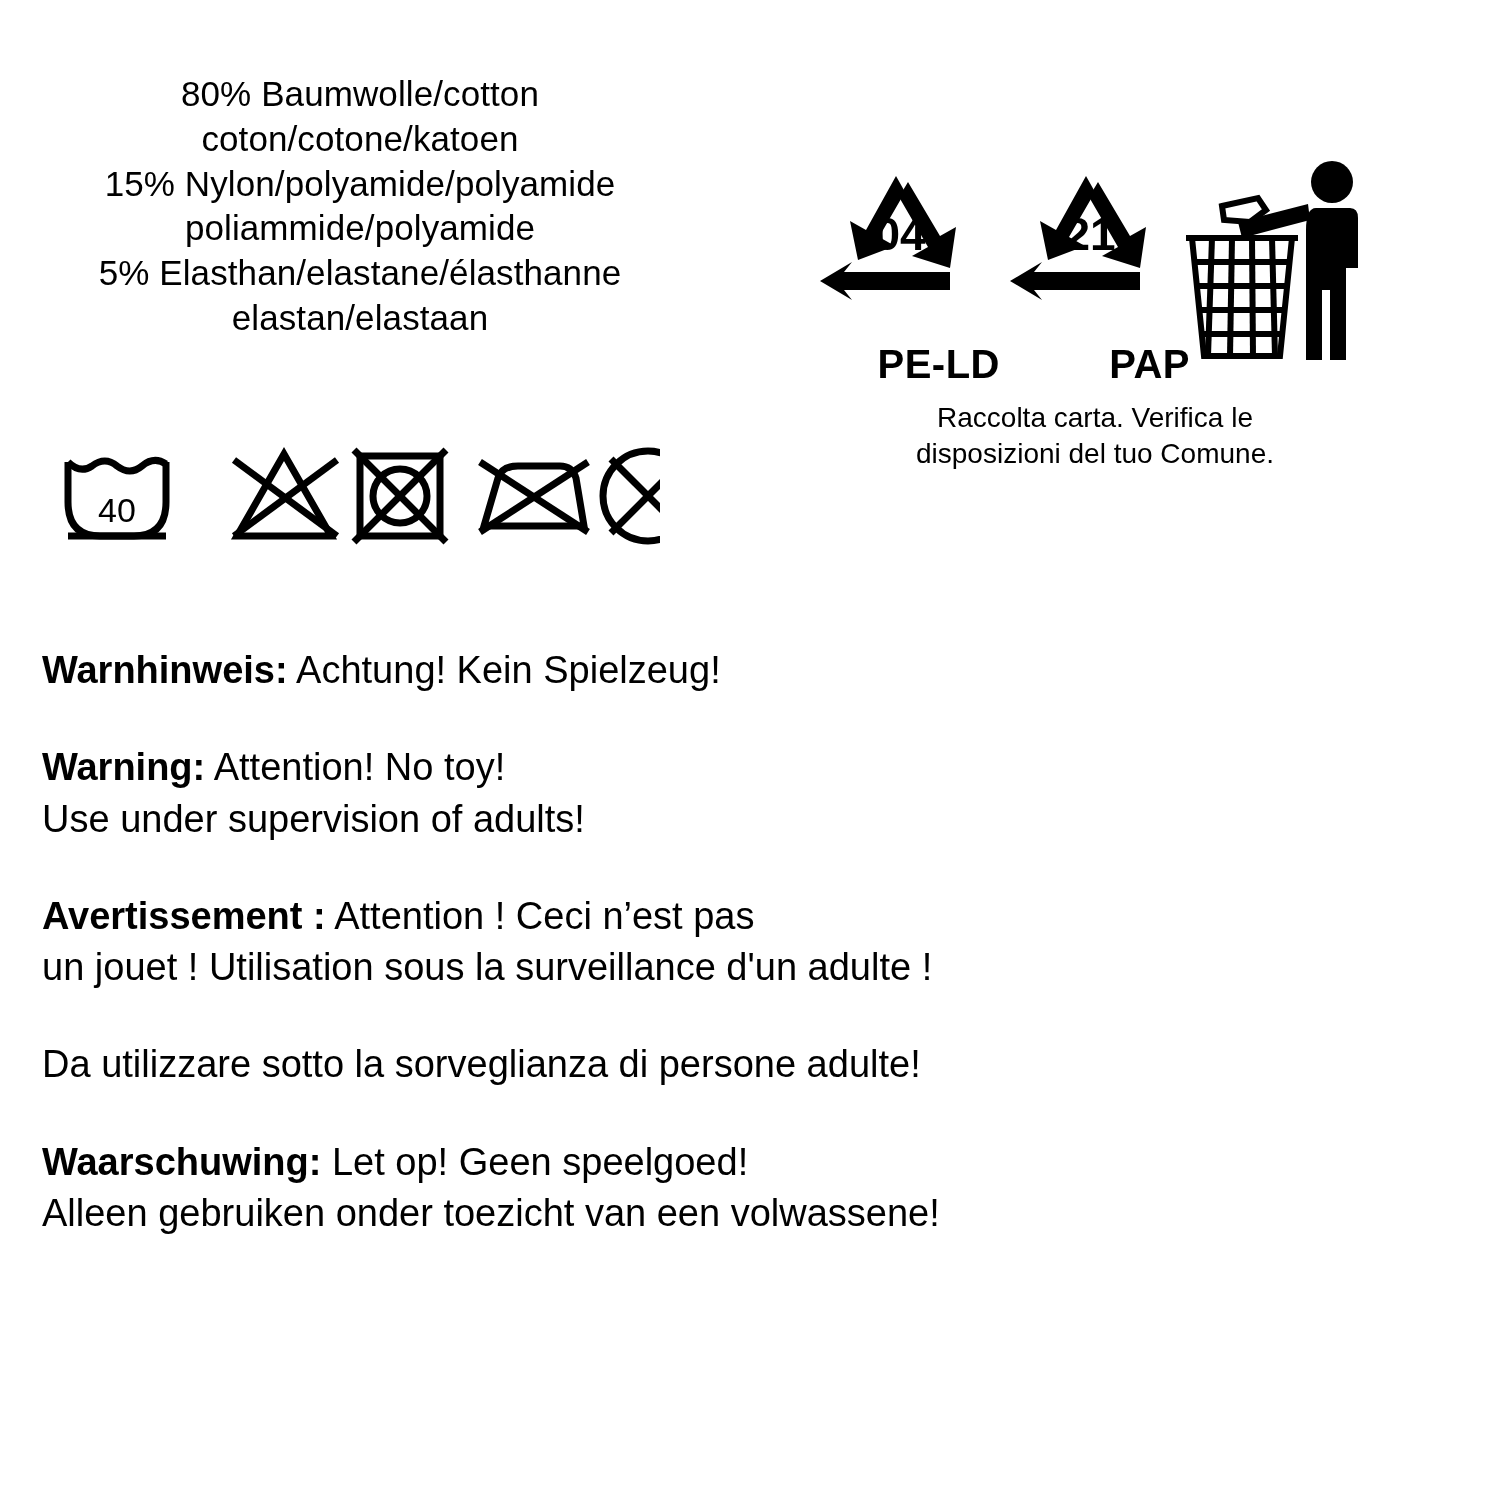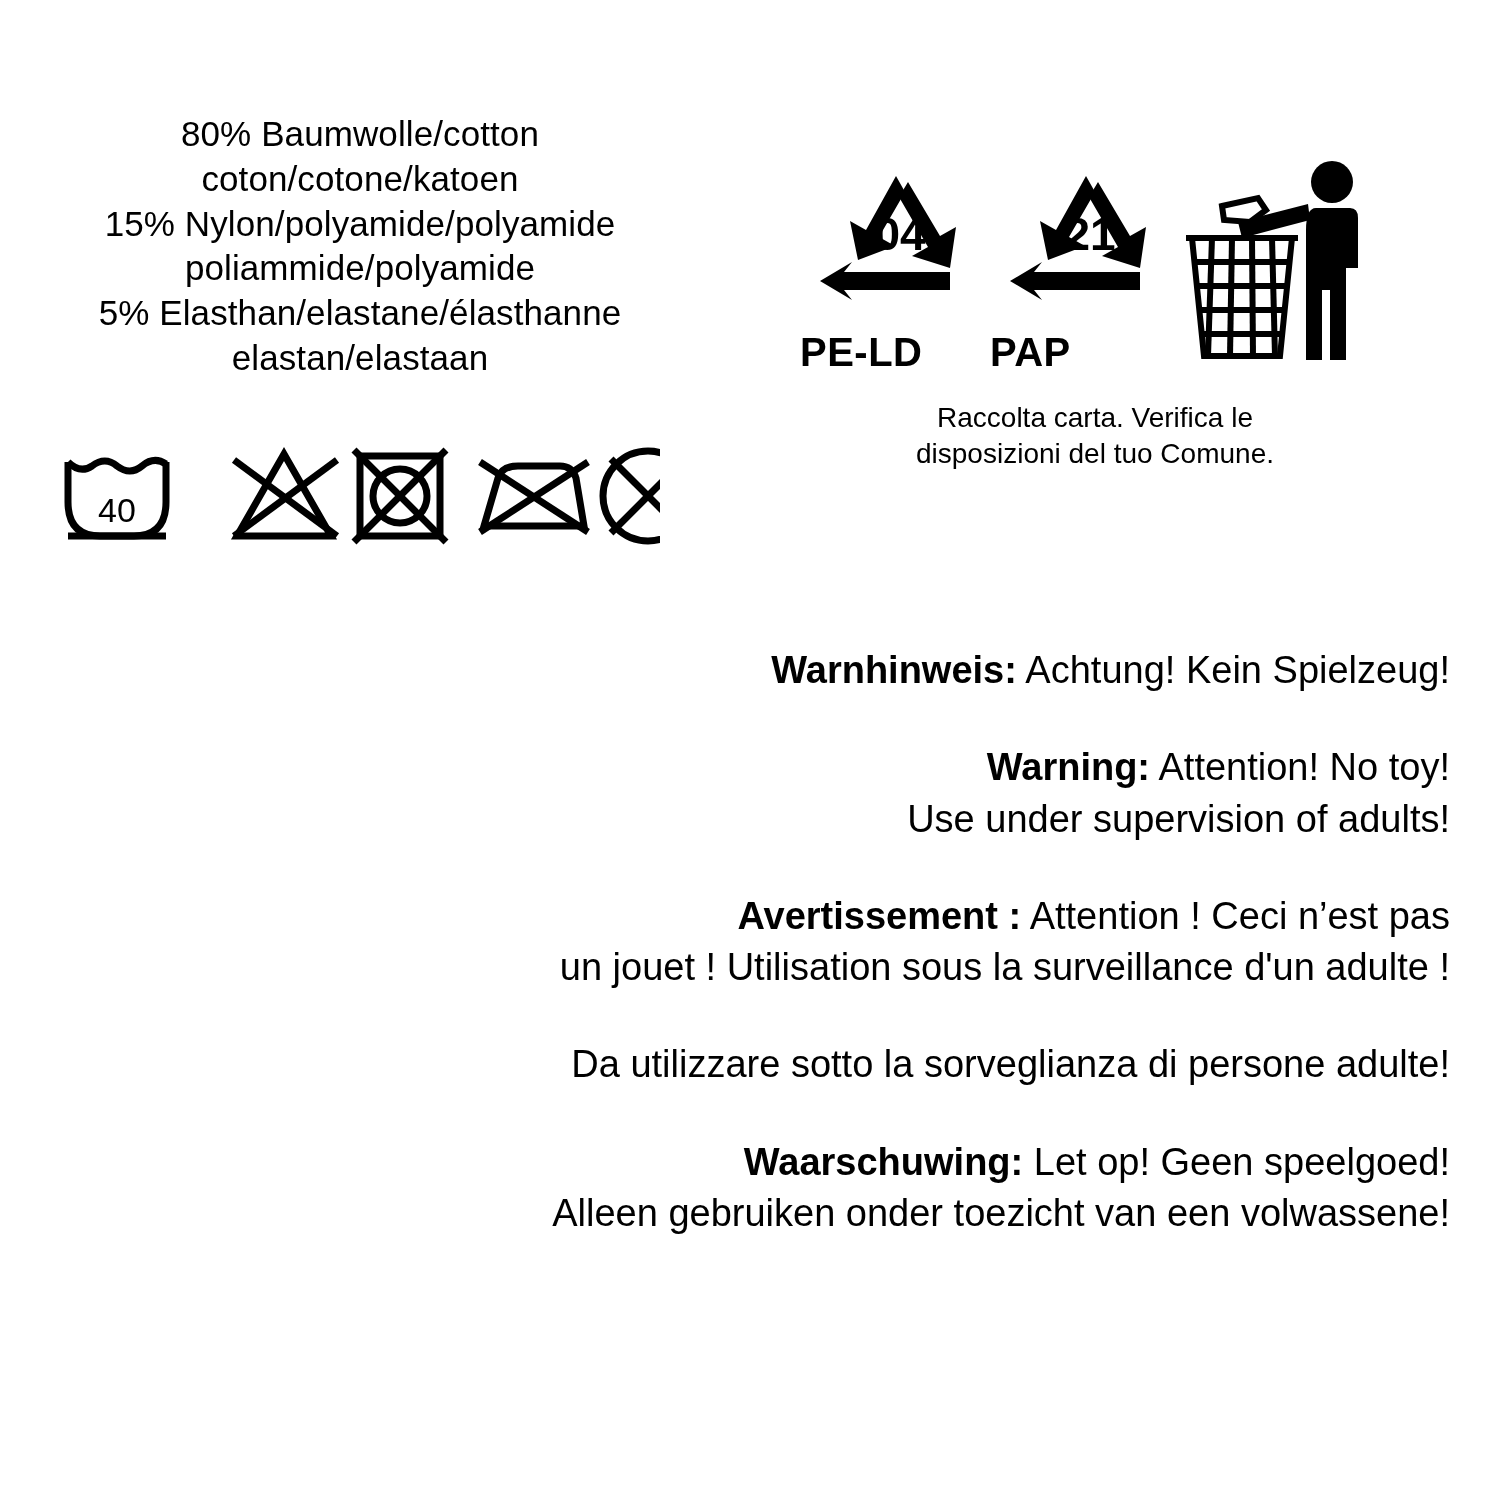--- a/index.html
+++ b/index.html
@@ -25,21 +25,20 @@
   
   .composition {
     position: absolute;
     left: 30px;
     top: 72px;
     width: 660px;
     text-align: center;
     font-size: 35px;
     line-height: 1.28;
     letter-spacing: 0.1px;
-    margin-top: 40px;
   }
   .composition div { white-space: nowrap; }
 
   
   .care-row {
     position: absolute;
     left: 60px;
     top: 440px;
     width: 600px;
     height: 110px;
@@ -52,43 +51,43 @@
     left: 800px;
     top: 160px;
     width: 600px;
     height: 230px;
   }
   .recycle-item {
     position: absolute;
     top: 0;
   }
   .recycle-code {
-    text-align: left;
+    text-align: right;
     font-weight: bold;
     font-size: 40px;
-    margin-top: 6px;
+    margin-top: 18px;
     letter-spacing: 0.5px;
   }
   .recycle-note {
     position: absolute;
     left: 700px;
     top: 400px;
     width: 790px;
     text-align: center;
     font-size: 28px;
     line-height: 1.3;
   }
 
   
   .warnings {
     position: absolute;
-    left: 50px;
+    left: 42px;
     top: 645px;
     width: 1400px;
-    text-align: right;
+    text-align: left;
   }
   .warn-block {
     margin-bottom: 46px;
     font-size: 38px;
     line-height: 1.35;
   }
   .warn-block:last-child { margin-bottom: 16px; }
   .warn-label { font-weight: bold; }
   .warn-line { display: block; }
 </style>

